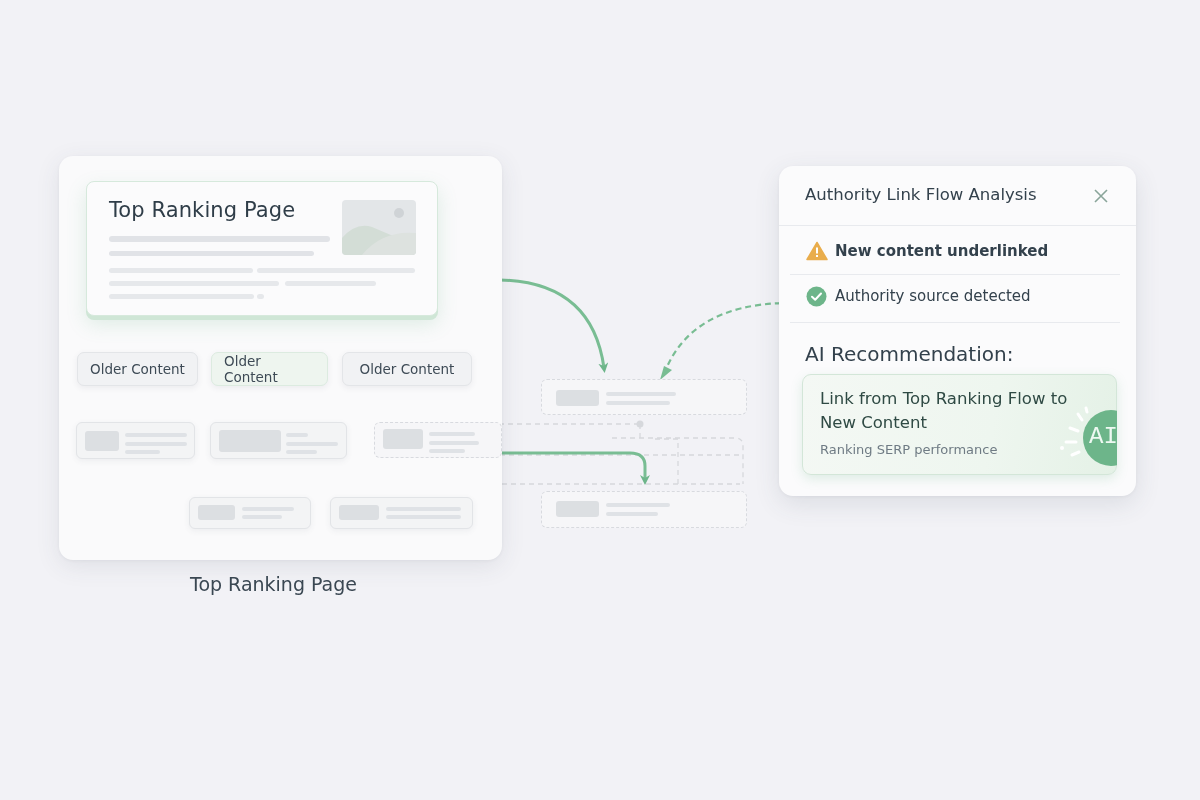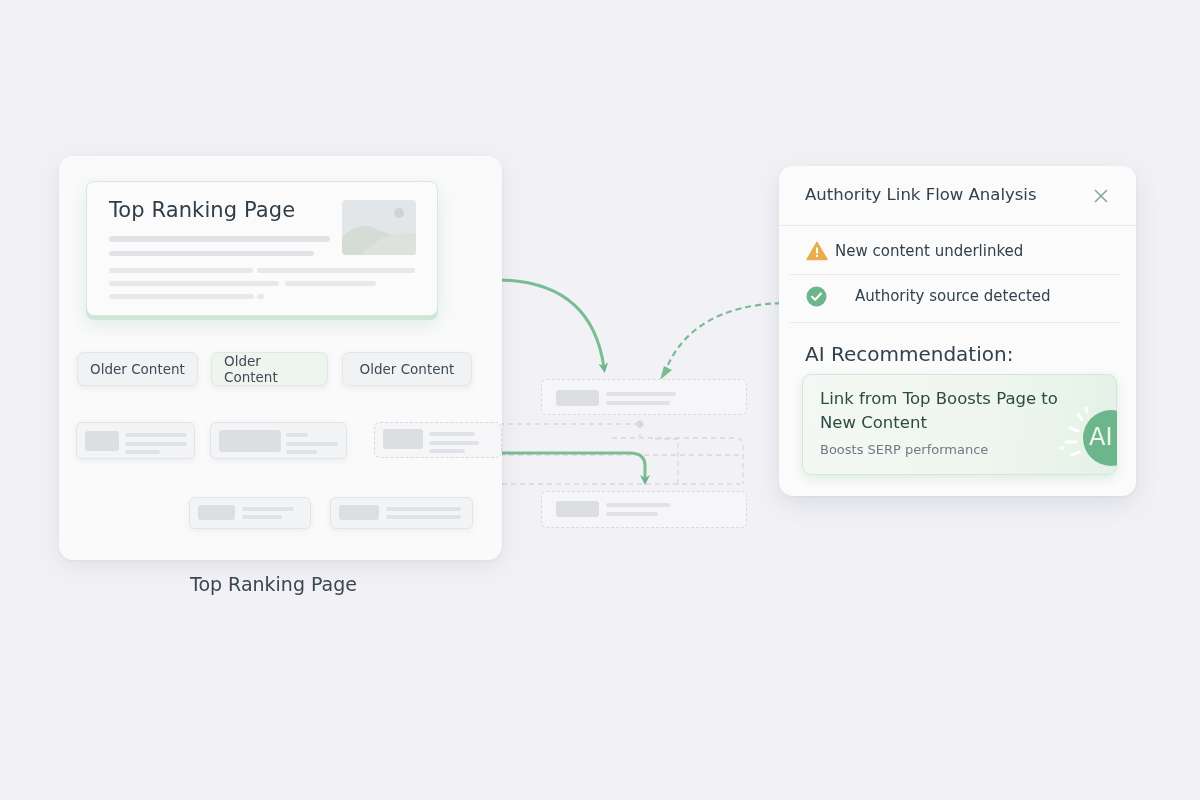--- a/index.html
+++ b/index.html
@@ -218,37 +218,37 @@
 </div>
 <div class="abs hr" style="left:779px;top:225px;width:357px;"></div>
 
 <div class="abs" style="left:806px;top:241px;">
   <svg width="22" height="20" viewBox="0 0 22 20">
       <path d="M11,1.5 L21,18.5 L1,18.5 Z" fill="#e9ad4c" stroke="#e9ad4c" stroke-width="1.5" stroke-linejoin="round"></path>
       <rect x="10" y="6.5" width="2" height="6" fill="#fff"></rect>
       <rect x="10" y="14" width="2" height="2" fill="#fff"></rect>
     </svg>
 </div>
-<div class="abs row-text" style="left:835px;top:242px;">New content underlinked</div>
+<div class="abs row-text" style="left:835px;top:242px;font-weight:bold;">New content underlinked</div>
 <div class="abs hr" style="left:790px;top:274px;width:330px;"></div>
 
 <div class="abs" style="left:806px;top:286px;">
   <svg width="21" height="21" viewBox="0 0 21 21">
       <circle cx="10.5" cy="10.5" r="10" fill="#6db58a"></circle>
       <path d="M6,10.8 L9.2,13.8 L15,7.5" stroke="#fff" stroke-width="2" fill="none" stroke-linecap="round" stroke-linejoin="round"></path>
     </svg>
 </div>
-<div class="abs row-text" style="left:835px;top:287px;margin-left:20px;">Authority source detected</div>
+<div class="abs row-text" style="left:835px;top:287px;">Authority source detected</div>
 <div class="abs hr" style="left:790px;top:322px;width:330px;"></div>
 
 <div class="abs ai-label">AI Recommendation:</div>
 <div class="abs rec-card"></div>
-<div class="abs rec-title">Link from Top Boosts Page to New Content</div>
-<div class="abs rec-sub">Boosts SERP performance</div>
-<div class="abs" style="left:1056px;top:400px;width:61px;height:74px;overflow:hidden;border-radius:0 9px 9px 0;">
+<div class="abs rec-title">Link from Top Ranking Flow to New Content</div>
+<div class="abs rec-sub">Ranking SERP performance</div>
+<div class="abs" style="left:1056px;top:400px;width:61px;height:74px;overflow:hidden;border-radius:0 9px 9px 0;font-family:Liberation Mono, monospace;">
   <svg class="abs" width="40" height="74" style="left:0;top:0;">
     <g stroke="#ffffff" stroke-width="3" stroke-linecap="round">
       <line x1="22" y1="14" x2="26" y2="20"></line>
       <line x1="14" y1="28" x2="22" y2="31"></line>
       <line x1="10" y1="42" x2="20" y2="42"></line>
       <line x1="16" y1="55" x2="23" y2="52"></line>
       <line x1="30" y1="8" x2="31" y2="12"></line>
     </g>
     <circle cx="6" cy="48" r="2" fill="#ffffff"></circle>
   </svg>

